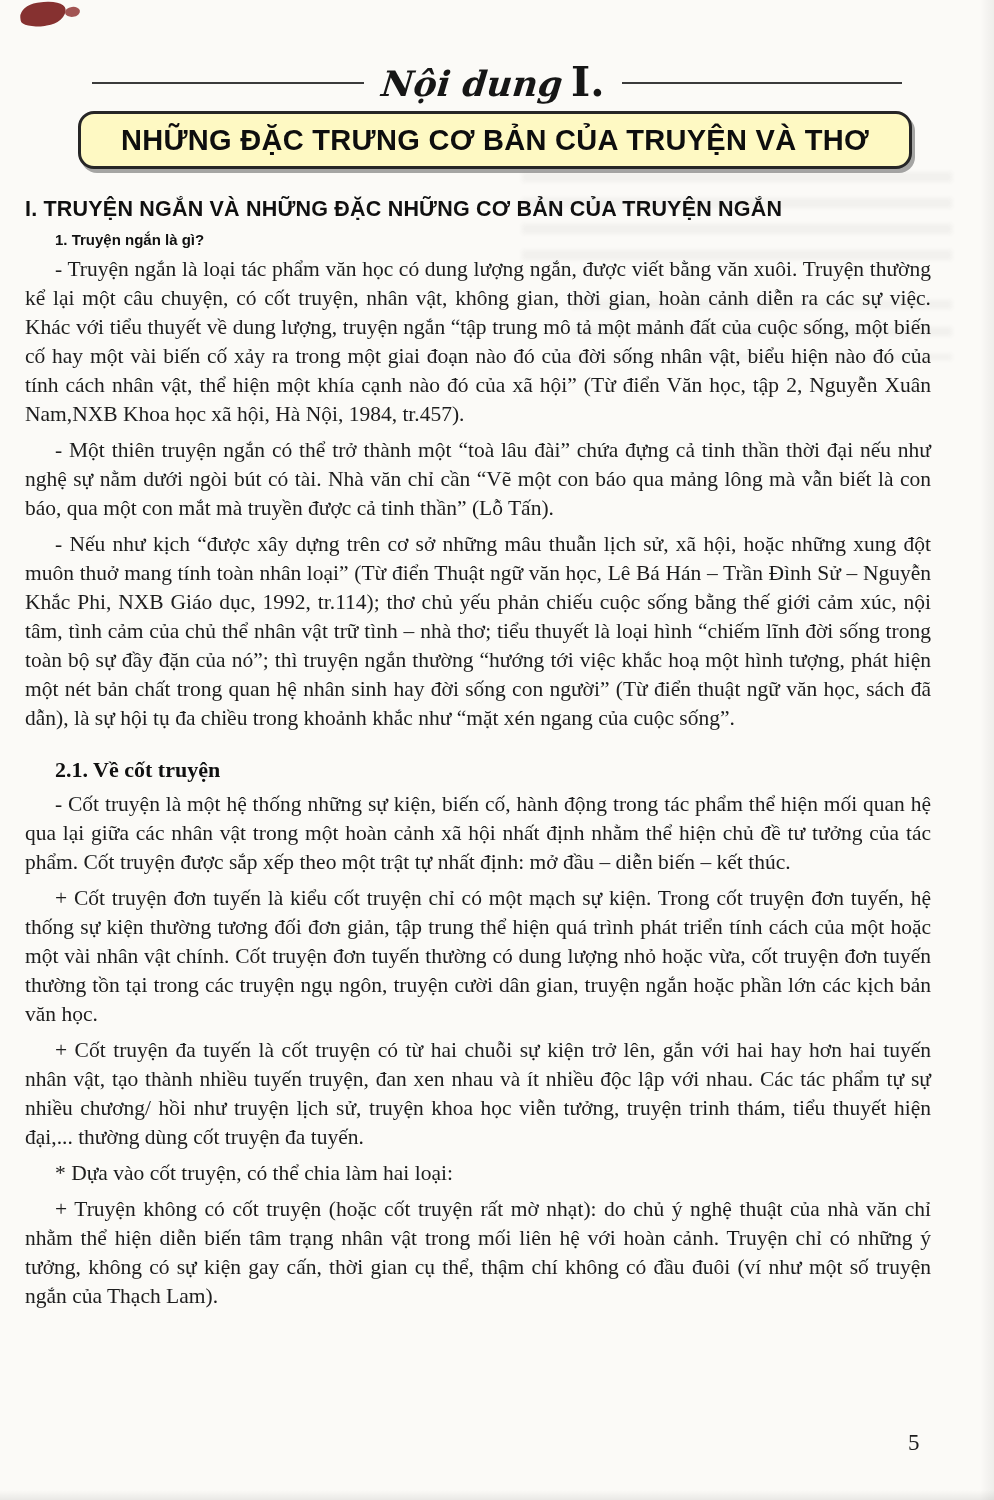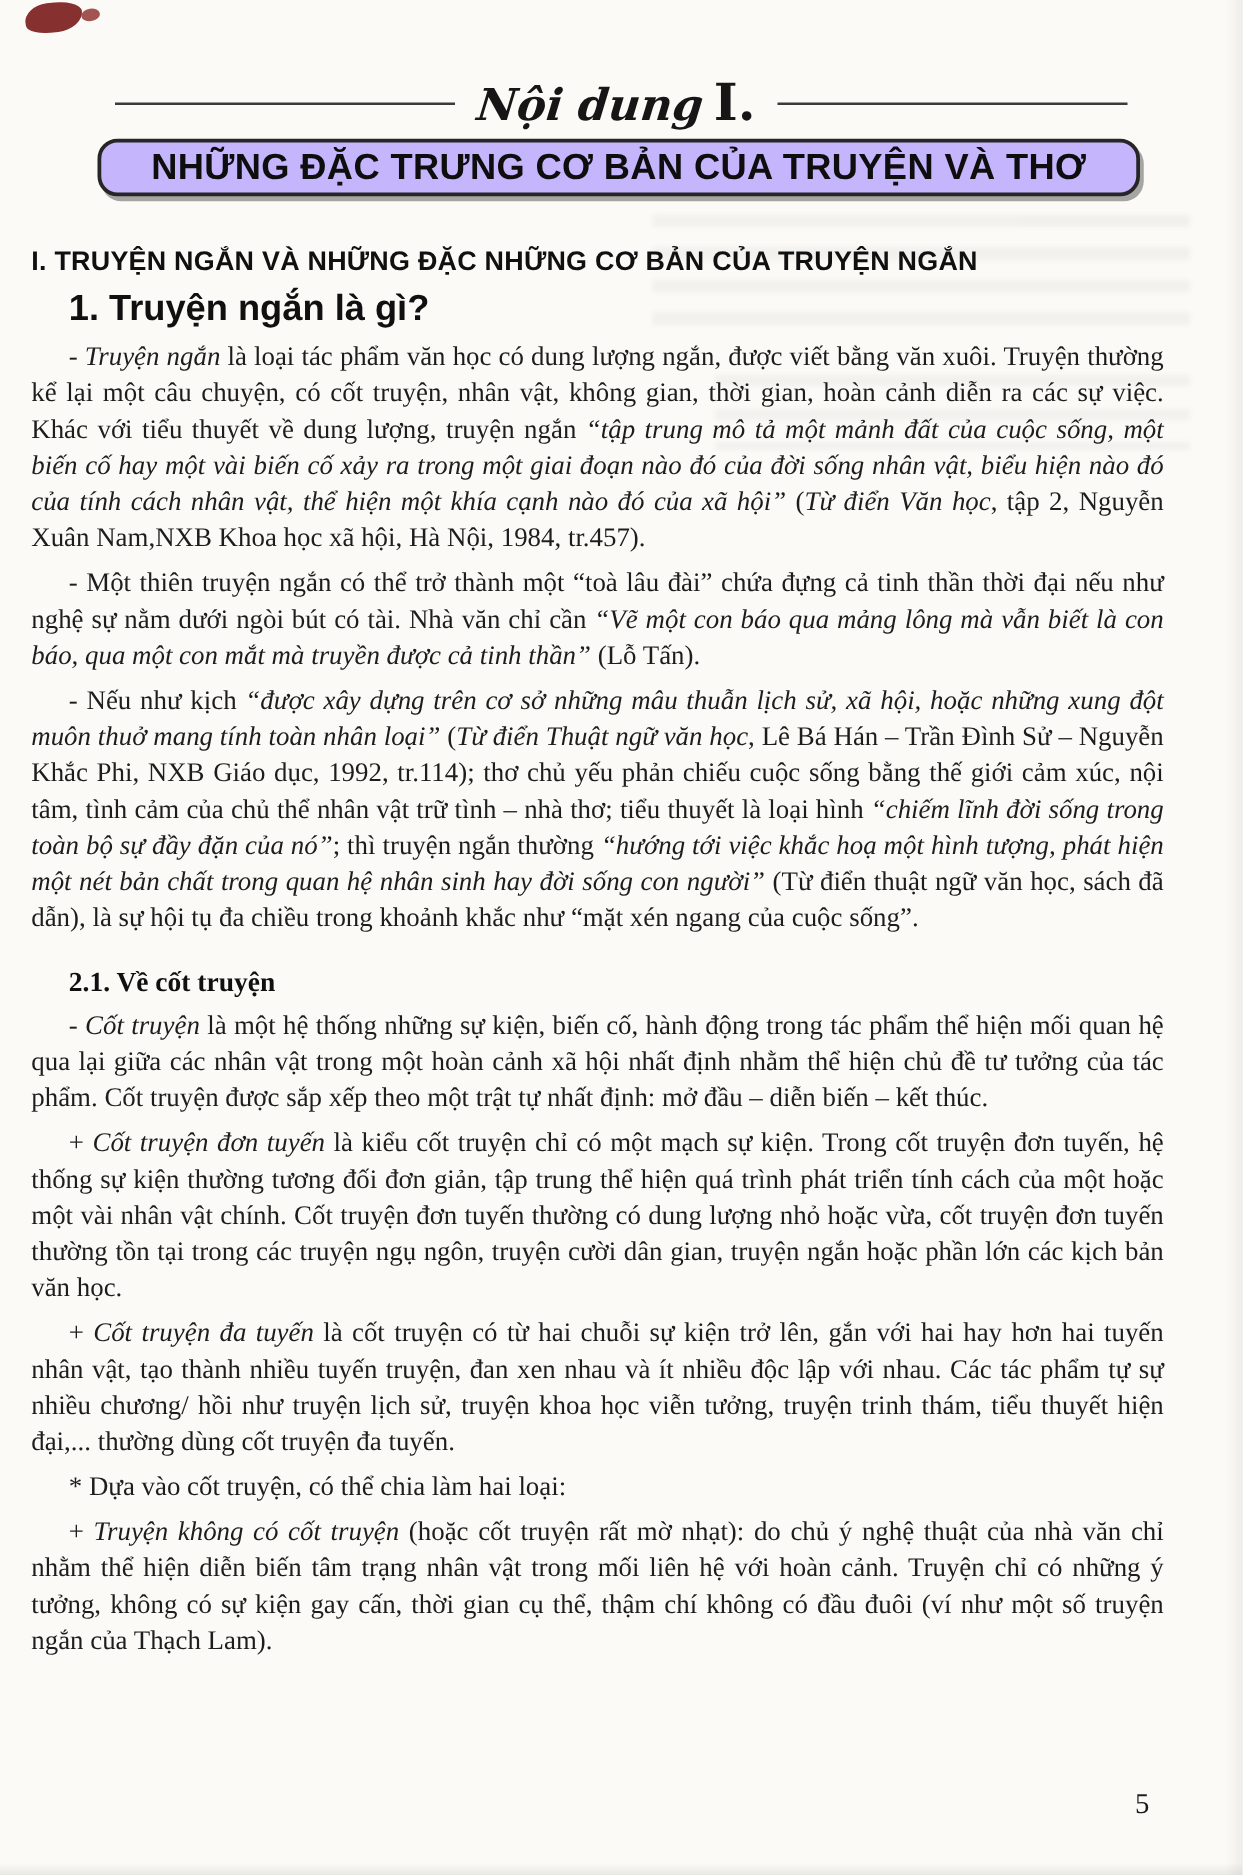--- a/index.html
+++ b/index.html
@@ -43,50 +43,50 @@
     font-size:35px; color:#161616; transform:skewX(-6deg);
     white-space:nowrap; line-height:1;
   }
   .script-numeral {
     font-style:normal; font-size:41px; padding-left:8px; font-weight:bold;
     display:inline-block; transform:skewX(6deg);
   }
 
   
   .title-box {
-    position:absolute; top:111px; left:78px; width:834px; height:46px;
-    border:3px solid #262626; border-radius:16px; background:#c4b5fd;
+    position:absolute; top:111px; left:78px; width:834px; height:58px;
+    border:3px solid #262626; border-radius:16px; background:#fef9c3;
     display:flex; align-items:center; justify-content:center;
     box-shadow:3px 4px 0 rgba(95,95,95,.55);
   }
   .title-box-text {
     font-family:"Liberation Sans", sans-serif; font-weight:bold;
     font-size:29px; letter-spacing:.3px; color:#0e0e0e; white-space:nowrap;
   }
 
   
   .body-content { position:absolute; top:197px; left:25px; width:906px; }
   .block { }
   .section-heading {
     font-family:"Liberation Sans", sans-serif; font-weight:bold;
     font-size:21.5px; color:#101010; margin-bottom:9px; letter-spacing:.2px;
   }
   .sub-heading {
     font-family:"Liberation Sans", sans-serif; font-weight:bold;
-    font-size:29px; color:#101010; padding-left:30px; margin-top:8px; margin-bottom:4px;
+    font-size:15px; color:#101010; padding-left:30px; margin-top:8px; margin-bottom:4px;
   }
   .sub-heading-serif {
     font-family:"Liberation Serif", serif; font-weight:bold;
     font-size:22px; color:#101010; padding-left:30px; margin-top:24px; margin-bottom:2px;
   }
   .paragraph {
     font-size:21.5px; line-height:29px; text-align:justify;
     text-indent:30px; margin-top:7px; color:#1d1d1d;
   }
-  .seg.italic { font-style:italic; }
+  .seg.italic { }
 
   .page-number {
     position:absolute; left:908px; top:1430px;
     font-size:23px; color:#1c1c1c; font-family:"Liberation Serif", serif;
   }
 </style>
 </head>
 <body>
 
 <div class="page">

